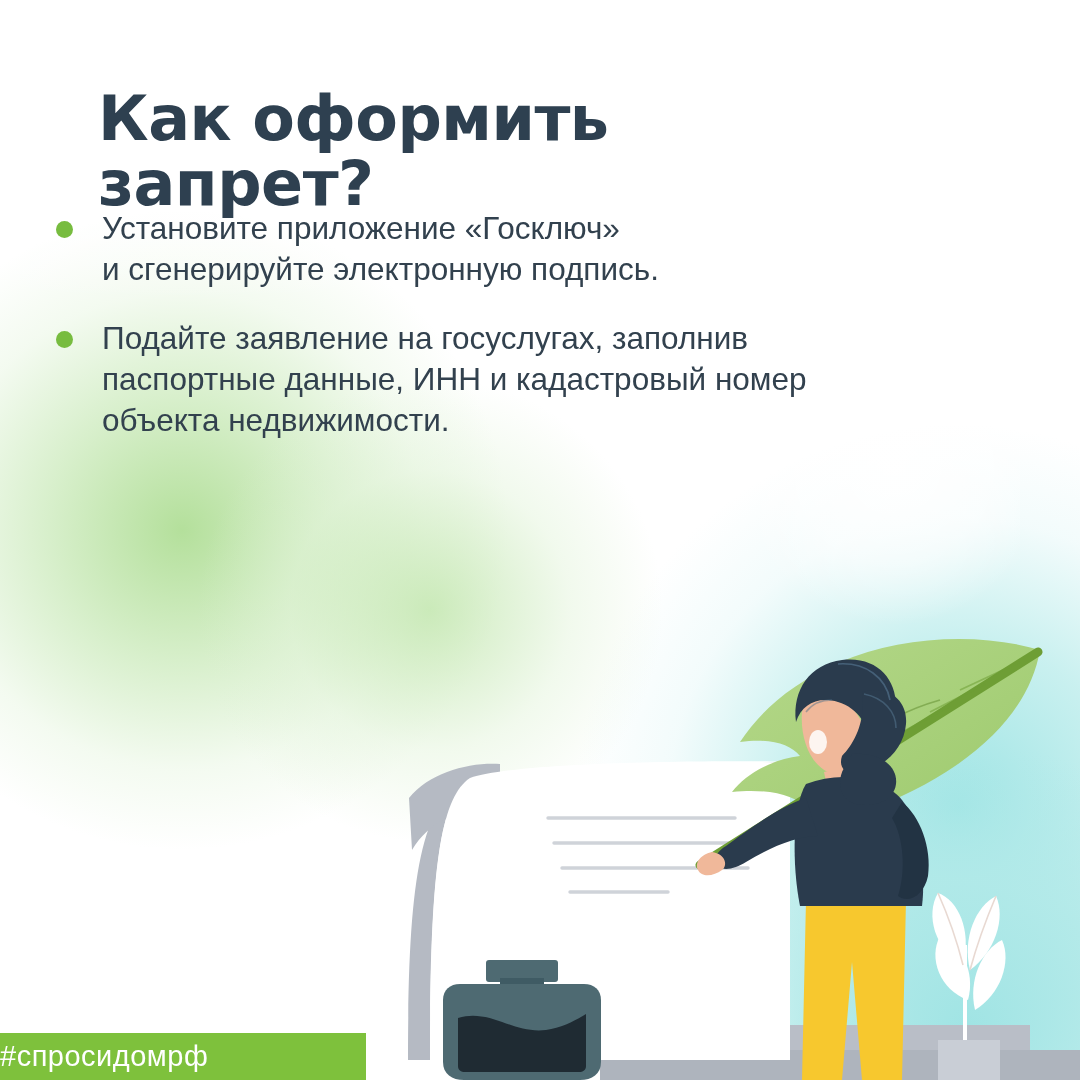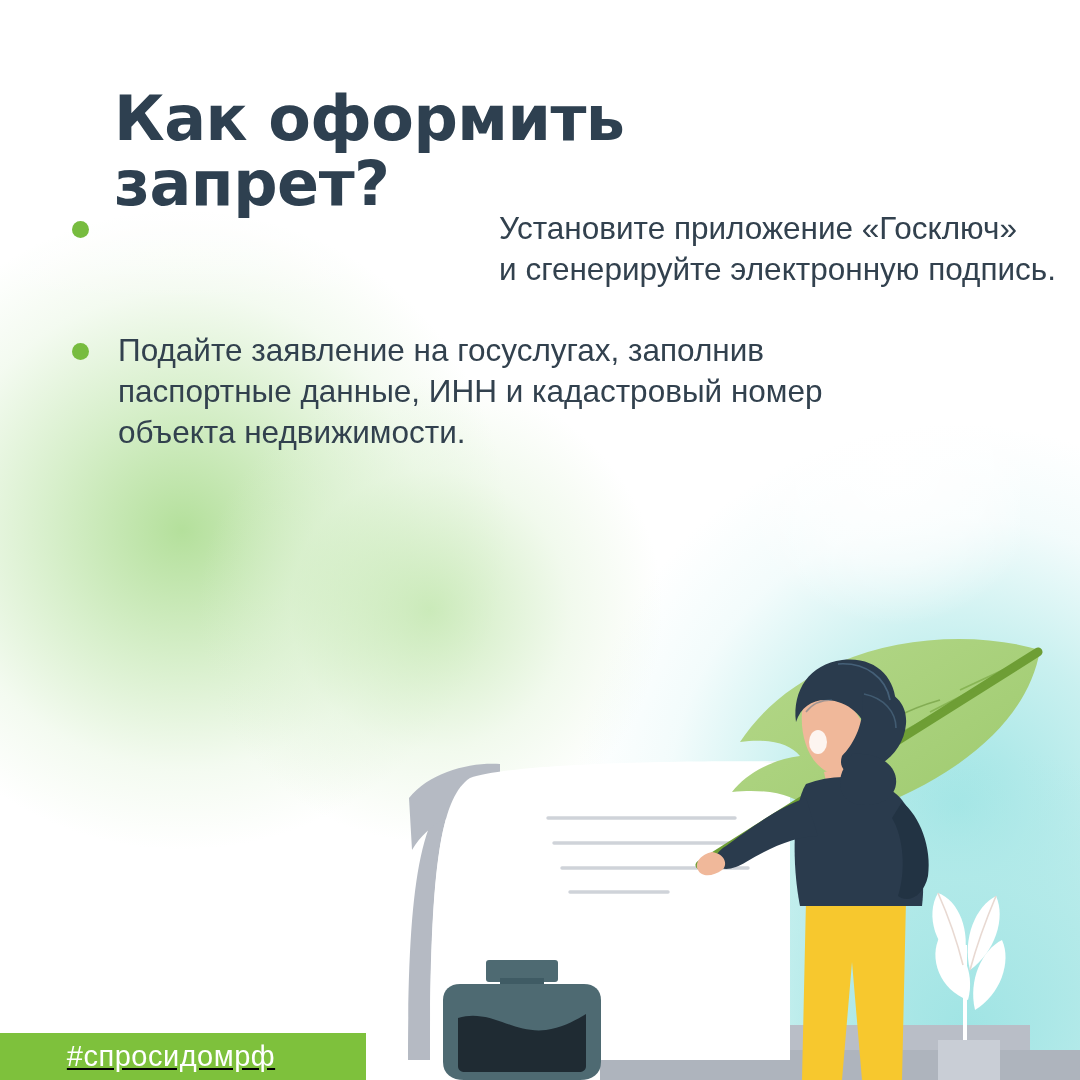--- a/index.html
+++ b/index.html
@@ -45,46 +45,46 @@
   .bg-white-corner{
     position:absolute;right:60px;top:300px;width:420px;height:420px;
     background:radial-gradient(ellipse 50% 50% at 70% 40%,
       rgba(255,255,255,.95) 0%, rgba(255,255,255,.55) 45%, rgba(255,255,255,0) 75%);
   }
 
   
   .illus{position:absolute;left:0;top:0;width:1080px;height:1080px;}
 
   
-  .content{position:absolute;left:16px;top:0;width:860px;height:1080px;}
+  .content{position:absolute;left:0;top:0;width:860px;height:1080px;}
   .title{
     position:absolute;left:98px;top:86px;
     font-size:62px;font-weight:bold;letter-spacing:-0.5px;
     color:#2e4050;line-height:1.05;
     font-family:"DejaVu Sans", sans-serif;
   }
   .bullets{position:absolute;left:50px;top:208px;width:990px;}
   .bullet-row{display:flex;align-items:flex-start;margin-bottom:30px;}
   .dot{
     width:17px;height:17px;border-radius:50%;
     background:#77bc3f;flex:0 0 auto;margin-top:13px;margin-right:29px;margin-left:6px;
   }
   .btext{
     color:#32414e;font-size:31.5px;line-height:41px;
     font-family:"Liberation Sans", sans-serif;
     white-space:pre-line;font-weight:400;
   }
-  .b0{margin-bottom:40px;justify-content:space-between;}
+  .b0{margin-bottom:28px;}
   .b1{margin-bottom:14px;}
   .b2{margin-bottom:32px;}
 
   
   .tagbar{
     position:absolute;left:0;bottom:0;width:366px;height:47px;
-    background:#7ec13c;display:flex;align-items:center;justify-content:center;text-decoration:underline;
+    background:#7ec13c;display:flex;align-items:center;justify-content:flex-start;
   }
   .tagtext{
     color:#ffffff;font-size:29px;letter-spacing:.5px;
     padding-right:24px;font-family:"Liberation Sans", sans-serif;
     white-space:nowrap;
   }
 </style>
 </head>
 <body>
 

